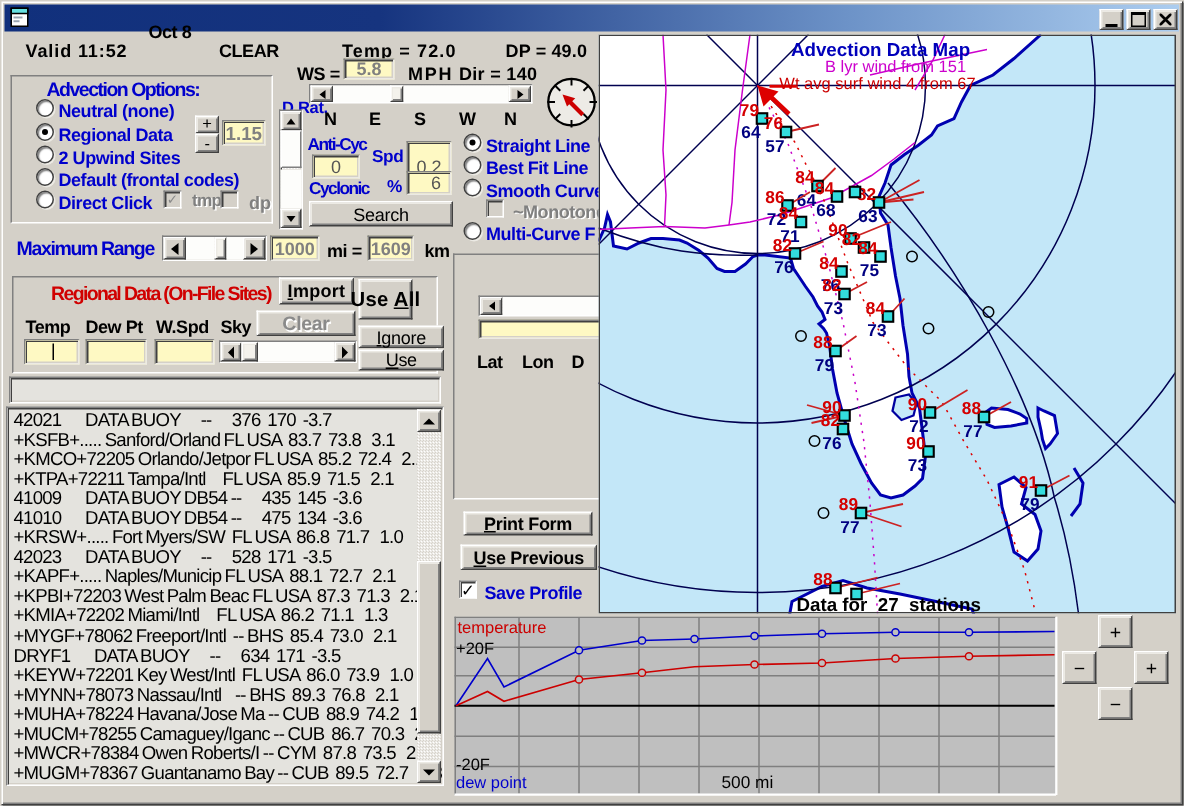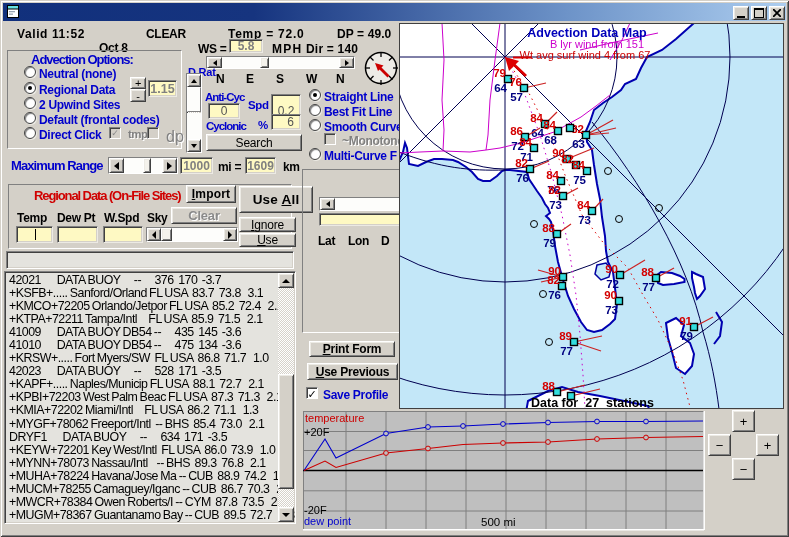--- a/index.html
+++ b/index.html
@@ -43,21 +43,21 @@
 <div class="ab btn" style="left:751px;top:6px;width:16px;height:14px;">
       <div style="width:8px;height:7px;border:1px solid #000;border-top-width:2px;"></div>
     </div>
 <div class="ab btn" style="left:769px;top:6px;width:16px;height:14px;">
       <svg width="8" height="8" viewBox="0 0 8 8">
         <path d="M0,0 L8,8 M8,0 L0,8" stroke="#000" stroke-width="1.8"></path>
       </svg>
     </div>
 
 <div class="ab lbl" style="left:17px;top:27px;letter-spacing:0.6px;">Valid 11:52</div>
-<div class="ab lbl" style="left:99px;top:41px;">Oct 8</div>
+<div class="ab lbl" style="left:99px;top:14px;">Oct 8</div>
 <div class="ab lbl" style="left:146px;top:27px;">CLEAR</div>
 <div class="ab lbl" style="left:228px;top:27px;letter-spacing:0.75px;">Temp = 72.0</div>
 <div class="ab lbl" style="left:337px;top:27px;letter-spacing:0.1px;">DP = 49.0</div>
 
 <div class="ab lbl" style="left:198px;top:42px;">WS =</div>
 <div class="ab fld" style="left:229px;top:39px;width:34px;height:14px;justify-content:center;color:#808080;font-weight:bold;">5.8</div>
 <div class="ab lbl" style="left:272px;top:42px;letter-spacing:1.2px;">MPH</div>
 <div class="ab lbl" style="left:306px;top:42px;letter-spacing:0.2px;">Dir = 140</div>
 
 <div class="ab track sunk" style="left:206px;top:56px;width:149px;height:13px;"></div>
@@ -83,21 +83,21 @@
 <div class="ab lbl blue" style="left:39px;top:98px;">2 Upwind Sites</div>
 <div class="ab lbl blue" style="left:39px;top:113px;">Default (frontal codes)</div>
 <div class="ab lbl blue" style="left:39px;top:128px;">Direct Click</div>
 <div class="ab btn" style="left:130px;top:77px;width:16px;height:12px;font-size:11px;">+</div>
 <div class="ab btn" style="left:130px;top:89px;width:16px;height:13px;font-size:11px;">-</div>
 <div class="ab blue b" style="left:148px;top:66px;font-size:11px;letter-spacing:-0.2px;padding-left:40px;">D.Rat.</div>
 <div class="ab fld" style="left:148px;top:80px;width:29px;height:17px;justify-content:center;color:#808080;font-weight:bold;font-size:12.5px;">1.15</div>
 <div class="ab cb" style="left:109px;top:127px;background:#D4D0C8;color:#8a8a8a;font-size:9px;text-align:center;line-height:10px;">✓</div>
 <div class="ab gray" style="left:128px;top:128px;font-size:11.5px;font-weight:bold;letter-spacing:-0.5px;text-shadow:1px 1px 0 #fff;">tmp</div>
 <div class="ab cb" style="left:147px;top:127px;background:#D4D0C8;"></div>
-<div class="ab gray" style="left:166px;top:128px;font-size:16px;font-weight:normal;text-shadow:1px 1px 0 #fff;">dp</div>
+<div class="ab gray" style="left:166px;top:128px;font-size:12px;font-weight:bold;text-shadow:1px 1px 0 #fff;">dp</div>
 
 <div class="ab track sunk" style="left:186px;top:73px;width:16px;height:80px;"></div>
 <div class="ab btn" style="left:187px;top:74px;width:14px;height:13px;">
       <div class="tri-u" style="border-width:4px 3px;"></div>
     </div>
 <div class="ab" style="left:187px;top:87px;width:14px;height:25px;background:#FDFDFB;border:1px solid;border-color:#fff #808080 #808080 #fff;"></div>
 <div class="ab" style="left:187px;top:113px;width:14px;height:26px;background:#FDFDFB;"></div>
 <div class="ab btn" style="left:187px;top:139px;width:14px;height:13px;">
       <div class="tri-d" style="border-width:4px 3px;"></div>
     </div>
@@ -158,21 +158,21 @@
 <div class="ab fld" style="left:180px;top:157px;width:33px;height:17px;justify-content:center;color:#808080;font-weight:bold;">1000</div>
 <div class="ab lbl" style="left:218px;top:160px;font-weight:bold;">mi =</div>
 <div class="ab fld" style="left:245px;top:157px;width:31px;height:17px;justify-content:center;color:#808080;font-weight:bold;">1609</div>
 <div class="ab lbl" style="left:283px;top:160px;font-weight:bold;">km</div>
 
 <div class="ab gbox" style="left:8px;top:184px;width:284px;height:65px;"></div>
 <div class="ab lbl" style="left:34px;top:188px;color:#D00000;font-size:13px;letter-spacing:-1.1px;">Regional Data (On-File Sites)</div>
 <div class="ab btn" style="left:186px;top:185px;width:50px;height:18px;font-weight:bold;letter-spacing:0.2px;">
       <span><u>I</u>mport</span>
     </div>
-<div class="ab btn" style="left:239px;top:186px;width:74px;height:27px;font-weight:bold;font-size:13.5px;letter-spacing:0.2px;">
+<div class="ab btn" style="left:239px;top:186px;width:36px;height:27px;font-weight:bold;font-size:13.5px;letter-spacing:0.2px;">
       <span>Use <u>A</u>ll</span>
     </div>
 <div class="ab lbl" style="left:17px;top:211px;">Temp</div>
 <div class="ab lbl" style="left:57px;top:211px;">Dew Pt</div>
 <div class="ab lbl" style="left:104px;top:211px;">W.Spd</div>
 <div class="ab lbl" style="left:147px;top:211px;">Sky</div>
 <div class="ab btn" style="left:171px;top:207px;width:66px;height:17px;color:#8A8A8A;font-weight:bold;font-size:13px;text-shadow:1px 1px 0 #fff;">Clear</div>
 <div class="ab fld" style="left:16px;top:226px;width:37px;height:17px;">
       <div style="width:1px;height:11px;background:#000;margin-left:18px;"></div>
     </div>

